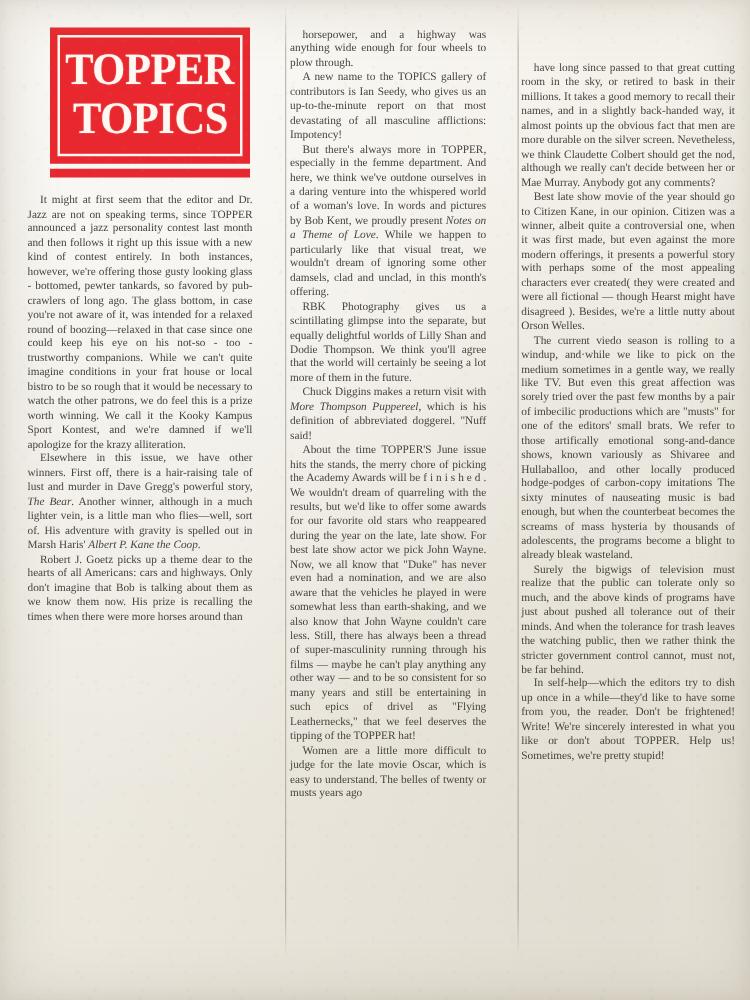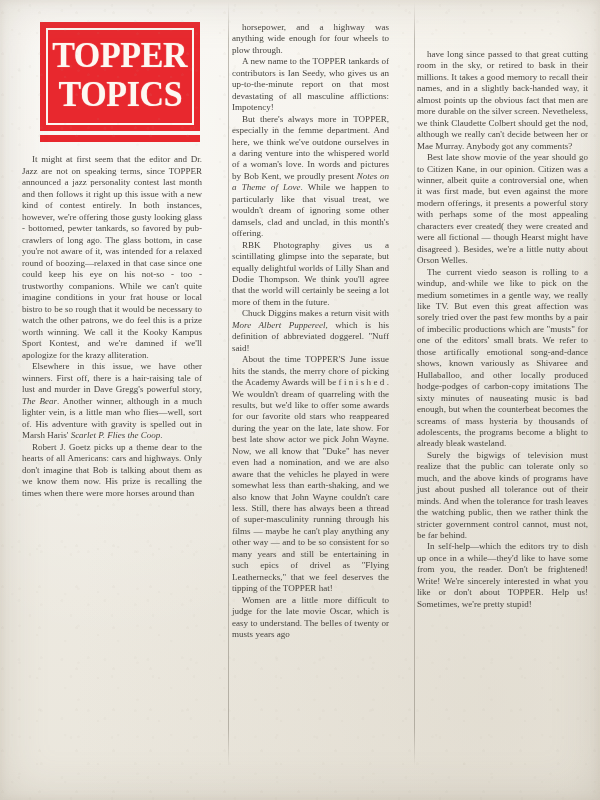--- a/index.html
+++ b/index.html
@@ -148,30 +148,30 @@
         <div class="masthead-box" style="background: rgb(232, 40, 46);">
           <div class="masthead-inner">
             <div class="masthead-line">TOPPER</div>
             <div class="masthead-line masthead-line2">TOPICS</div>
           </div>
         </div>
         <div class="masthead-base" style="background: rgb(232, 40, 46);"></div>
       </div>
 
       <p class="body">It might at first seem that the editor and Dr. Jazz are not on speaking terms, since TOPPER announced a jazz personality contest last month and then follows it right up this issue with a new kind of contest entirely. In both instances, however, we're offering those gusty looking glass - bottomed, pewter tankards, so favored by pub-crawlers of long ago. The glass bottom, in case you're not aware of it, was intended for a relaxed round of boozing—relaxed in that case since one could keep his eye on his not-so - too - trustworthy companions. While we can't quite imagine conditions in your frat house or local bistro to be so rough that it would be necessary to watch the other patrons, we do feel this is a prize worth winning. We call it the Kooky Kampus Sport Kontest, and we're damned if we'll apologize for the krazy alliteration.</p>
-      <p class="body">Elsewhere in this issue, we have other winners. First off, there is a hair-raising tale of lust and murder in Dave Gregg's powerful story, <em>The Bear</em>. Another winner, although in a much lighter vein, is a little man who flies—well, sort of. His adventure with gravity is spelled out in Marsh Haris' <em>Scarlet P. Flies the Coop</em>.</p>
+      <p class="body">Elsewhere in this issue, we have other winners. First off, there is a hair-raising tale of lust and murder in Dave Gregg's powerful story, <em>The Bear</em>. Another winner, although in a much lighter vein, is a little man who flies—well, sort of. His adventure with gravity is spelled out in Marsh Haris' <em>Albert P. Kane the Coop</em>.</p>
       <p class="body">Robert J. Goetz picks up a theme dear to the hearts of all Americans: cars and highways. Only don't imagine that Bob is talking about them as we know them now. His prize is recalling the times when there were more horses around than</p>
     </div>
 
     <div class="col col2">
       <p class="body">horsepower, and a highway was anything wide enough for four wheels to plow through.</p>
-      <p class="body">A new name to the TOPPER tankards of contributors is Ian Seedy, who gives us an up-to-the-minute report on that most devastating of all masculine afflictions: Impotency!</p>
+      <p class="body">A new name to the TOPICS gallery of contributors is Ian Seedy, who gives us an up-to-the-minute report on that most devastating of all masculine afflictions: Impotency!</p>
       <p class="body">But there's always more in TOPPER, especially in the femme department. And here, we think we've outdone ourselves in a daring venture into the whispered world of a woman's love. In words and pictures by Bob Kent, we proudly present <em>Notes on a Theme of Love</em>. While we happen to particularly like that visual treat, we wouldn't dream of ignoring some other damsels, clad and unclad, in this month's offering.</p>
       <p class="body">RBK Photography gives us a scintillating glimpse into the separate, but equally delightful worlds of Lilly Shan and Dodie Thompson. We think you'll agree that the world will certainly be seeing a lot more of them in the future.</p>
-      <p class="body">Chuck Diggins makes a return visit with <em>More Albert Puppereel</em>, which is his definition of abbreviated doggerel. "Nuff said!</p>
+      <p class="body">Chuck Diggins makes a return visit with <em>More Thompson Puppereel</em>, which is his definition of abbreviated doggerel. "Nuff said!</p>
       <p class="body">About the time TOPPER'S June issue hits the stands, the merry chore of picking the Academy Awards will be f i n i s h e d . We wouldn't dream of quarreling with the results, but we'd like to offer some awards for our favorite old stars who reappeared during the year on the late, late show. For best late show actor we pick John Wayne. Now, we all know that "Duke" has never even had a nomination, and we are also aware that the vehicles he played in were somewhat less than earth-shaking, and we also know that John Wayne couldn't care less. Still, there has always been a thread of super-masculinity running through his films — maybe he can't play anything any other way — and to be so consistent for so many years and still be entertaining in such epics of drivel as "Flying Leathernecks," that we feel deserves the tipping of the TOPPER hat!</p>
       <p class="body">Women are a little more difficult to judge for the late movie Oscar, which is easy to understand. The belles of twenty or musts years ago</p>
     </div>
 
     <div class="col col3">
       <p class="body">have long since passed to that great cutting room in the sky, or retired to bask in their millions. It takes a good memory to recall their names, and in a slightly back-handed way, it almost points up the obvious fact that men are more durable on the silver screen. Nevetheless, we think Claudette Colbert should get the nod, although we really can't decide between her or Mae Murray. Anybody got any comments?</p>
       <p class="body">Best late show movie of the year should go to Citizen Kane, in our opinion. Citizen was a winner, albeit quite a controversial one, when it was first made, but even against the more modern offerings, it presents a powerful story with perhaps some of the most appealing characters ever created( they were created and were all fictional — though Hearst might have disagreed ). Besides, we're a little nutty about Orson Welles.</p>
       <p class="body">The current viedo season is rolling to a windup, and·while we like to pick on the medium sometimes in a gentle way, we really like TV. But even this great affection was sorely tried over the past few months by a pair of imbecilic productions which are "musts" for one of the editors' small brats. We refer to those artifically emotional song-and-dance shows, known variously as Shivaree and Hullaballoo, and other locally produced hodge-podges of carbon-copy imitations The sixty minutes of nauseating music is bad enough, but when the counterbeat becomes the screams of mass hysteria by thousands of adolescents, the programs become a blight to already bleak wasteland.</p>
       <p class="body">Surely the bigwigs of television must realize that the public can tolerate only so much, and the above kinds of programs have just about pushed all tolerance out of their minds. And when the tolerance for trash leaves the watching public, then we rather think the stricter government control cannot, must not, be far behind.</p>
       <p class="body">In self-help—which the editors try to dish up once in a while—they'd like to have some from you, the reader. Don't be frightened! Write! We're sincerely interested in what you like or don't about TOPPER. Help us! Sometimes, we're pretty stupid!</p>

